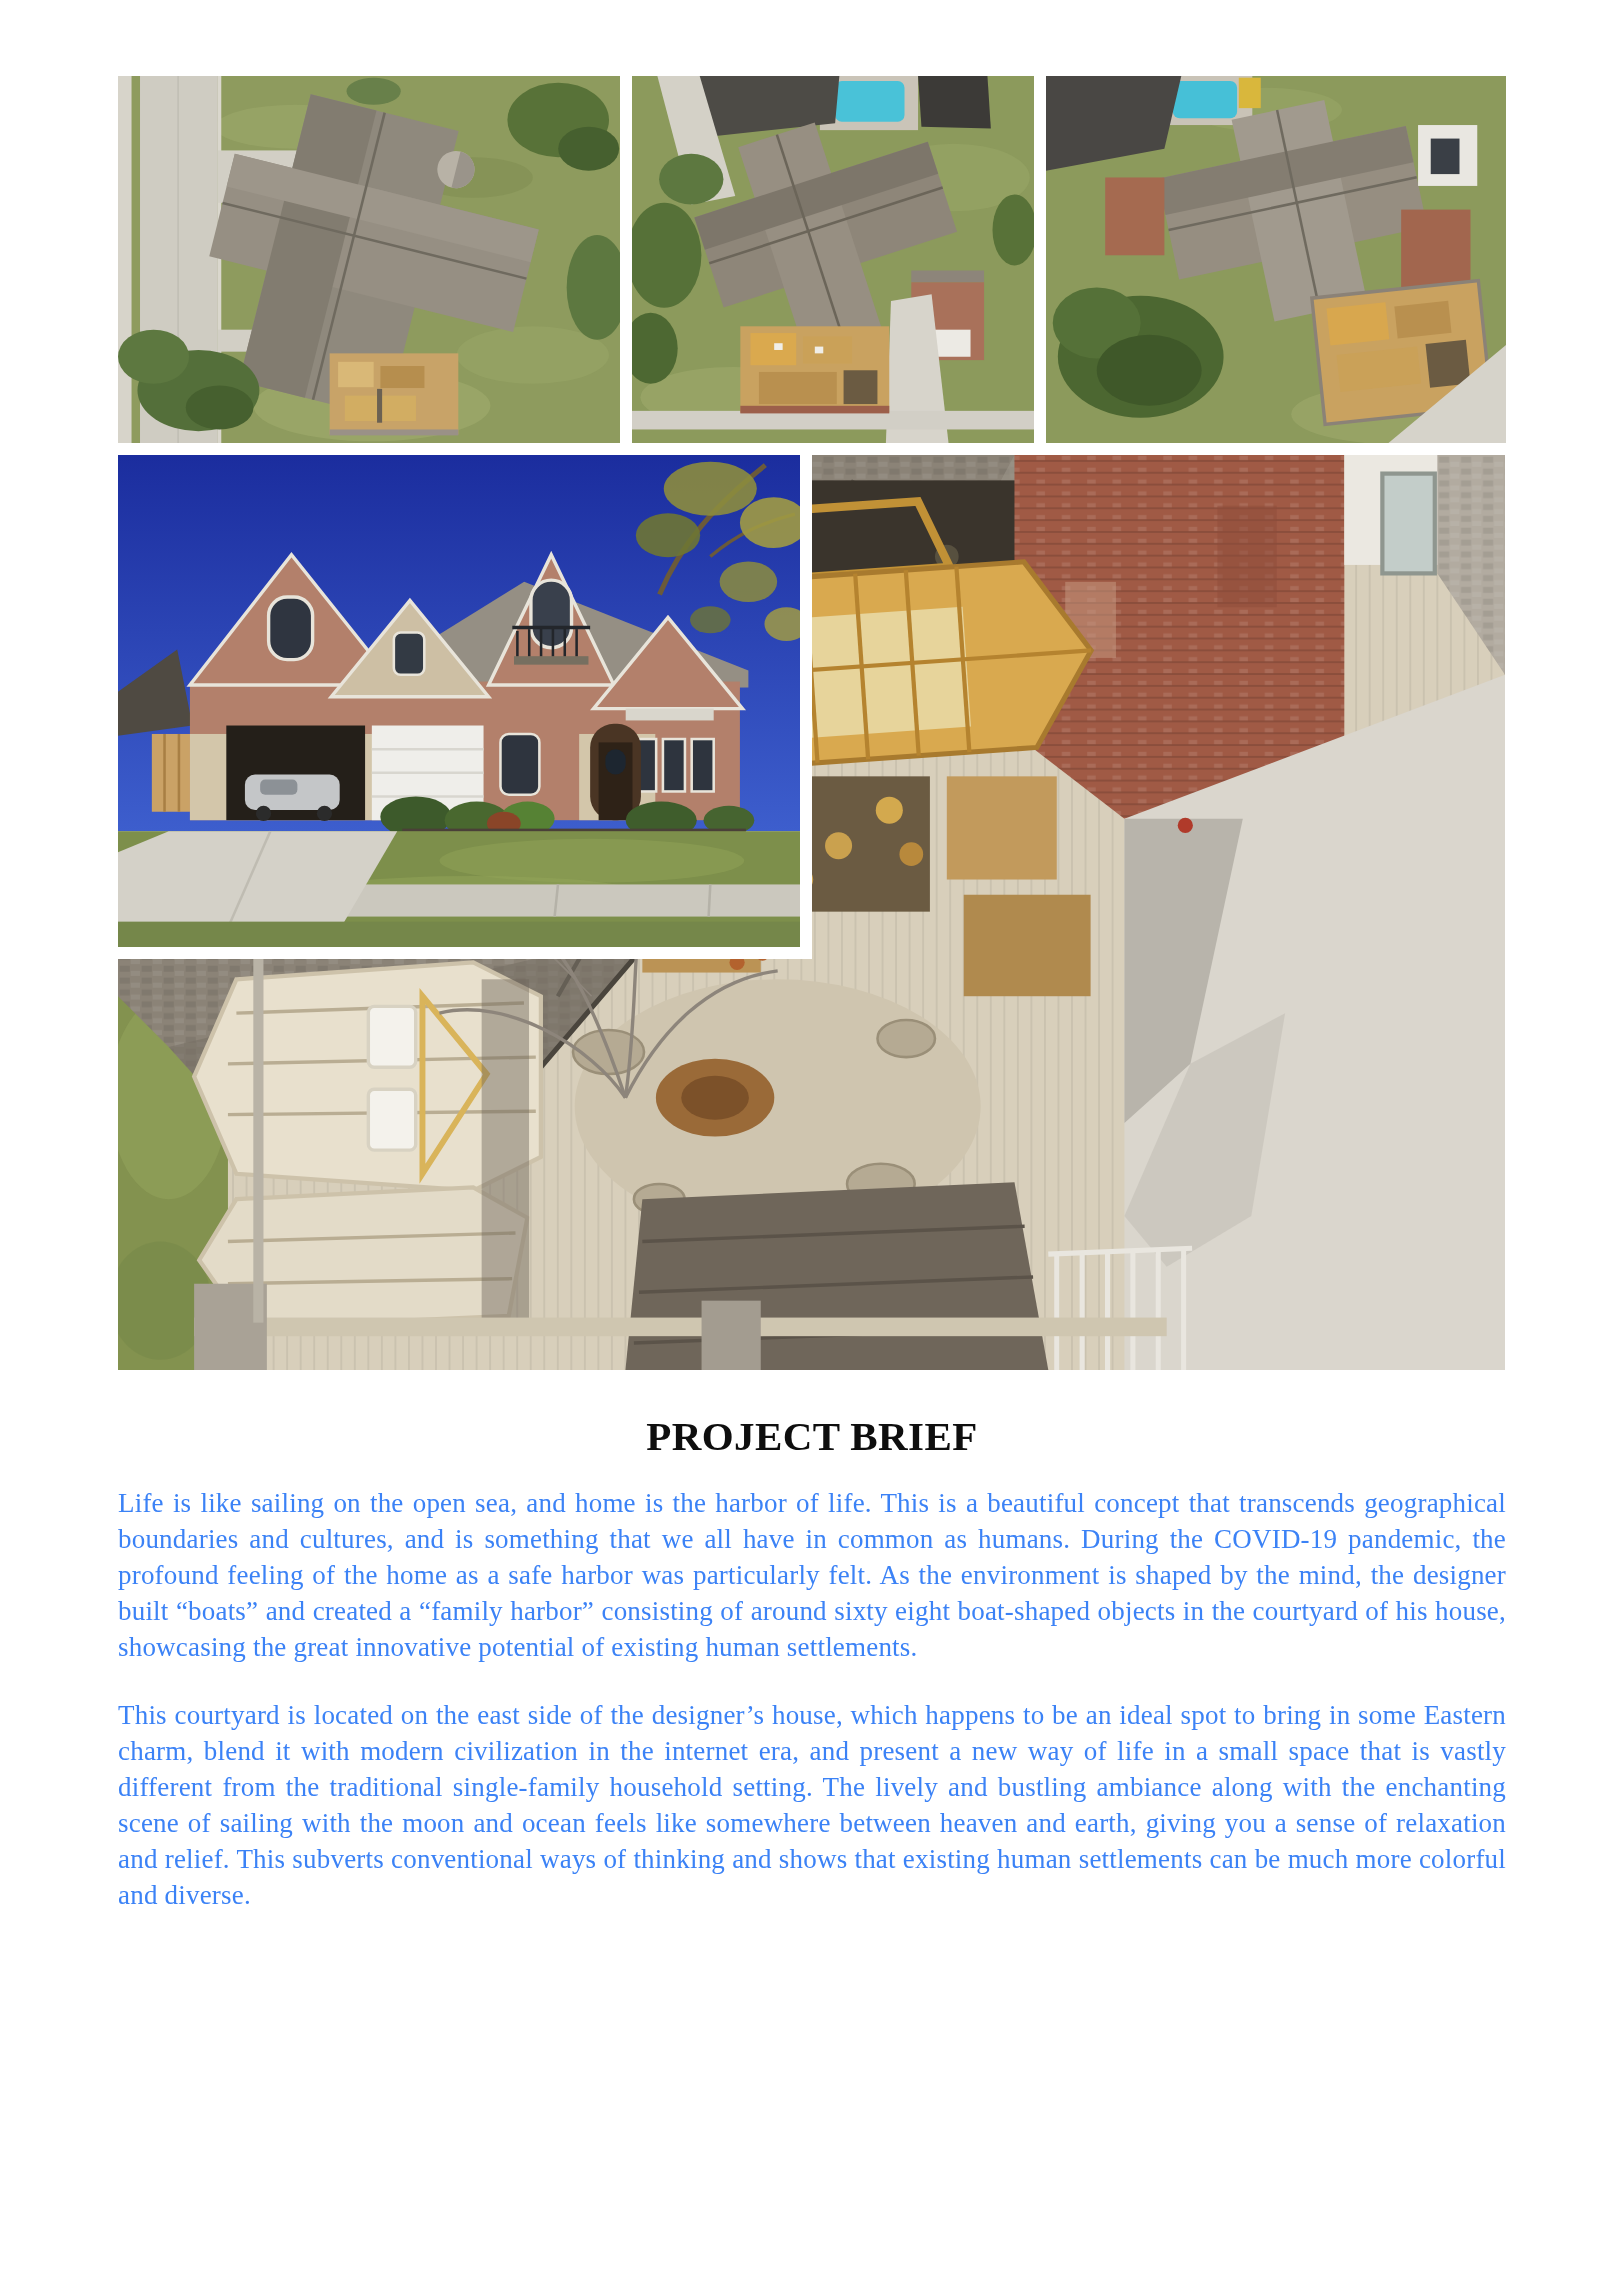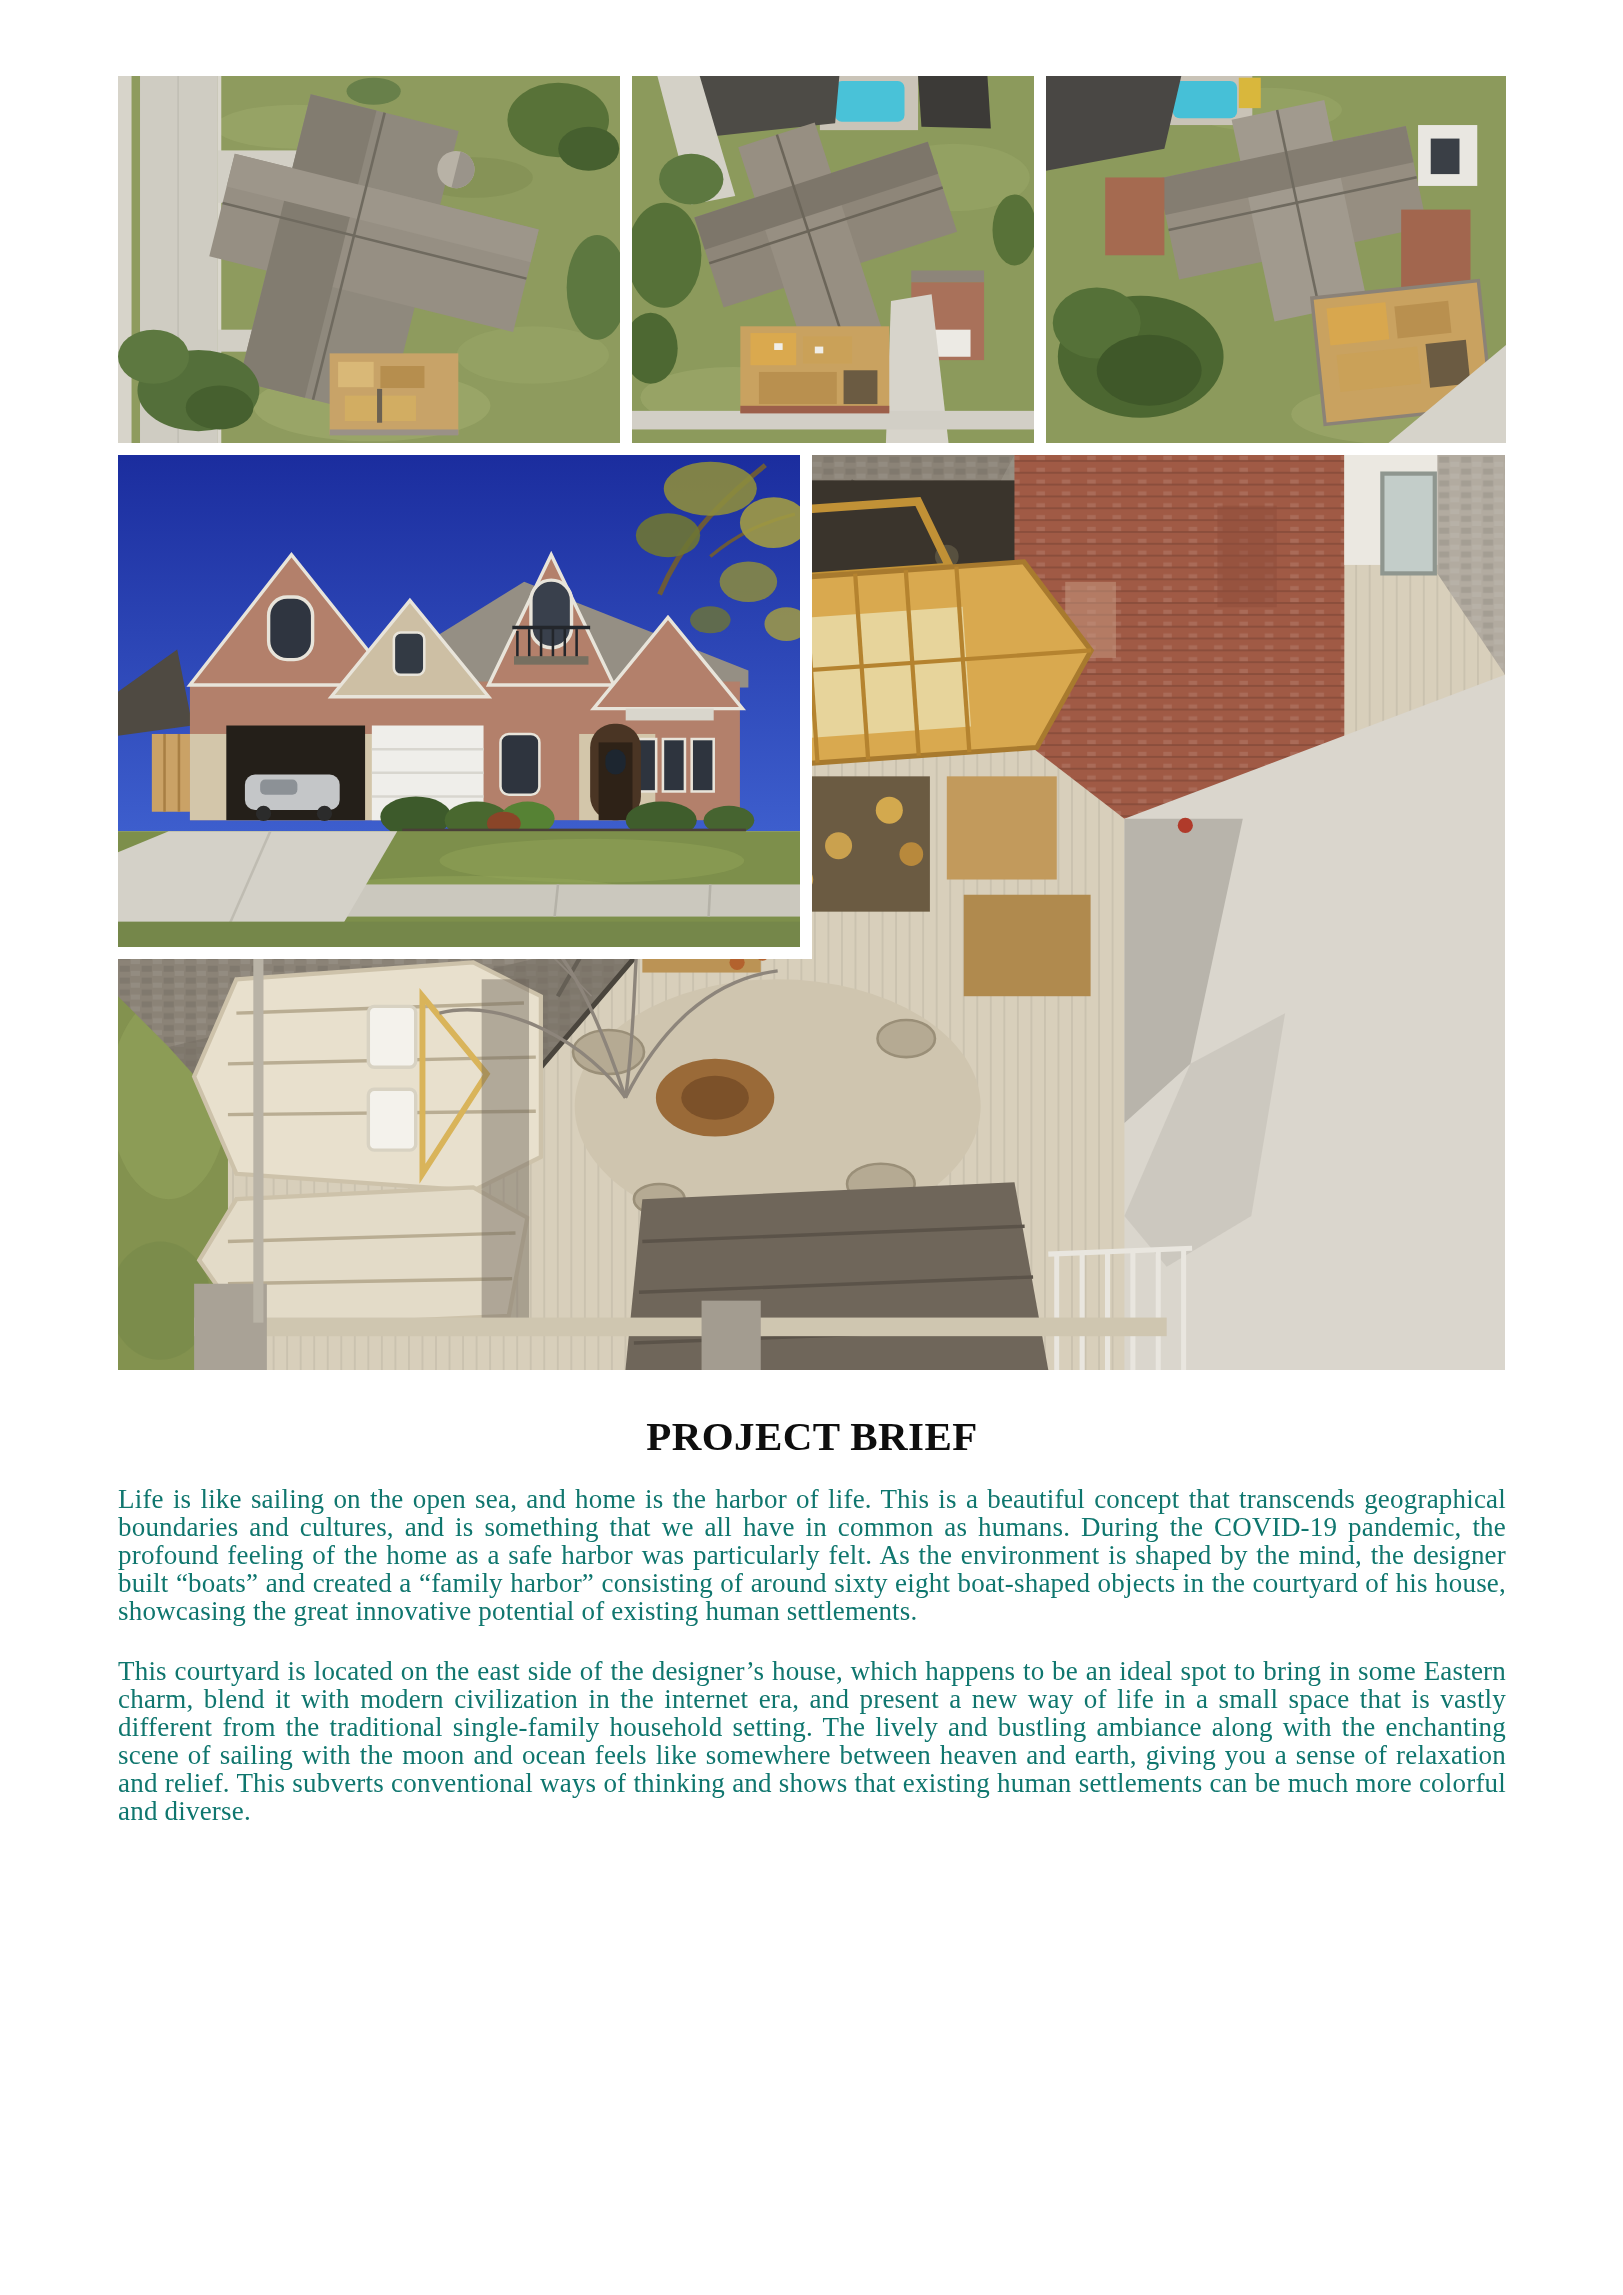--- a/index.html
+++ b/index.html
@@ -20,22 +20,22 @@
   .front-wrap{
     position:absolute;left:0;top:0;width:694px;height:504px;
     background:#ffffff;box-sizing:border-box;padding:0 12px 12px 0;
   }
   .front-photo{width:682px;height:492px;}
   h1.brief-title{
     margin:42px 0 0 0;text-align:center;
     font-size:41px;font-weight:bold;letter-spacing:0.4px;color:#0e0e0e;
   }
   .brief-text p{
-    margin:32px 0 0 0;font-size:27px;line-height:28px;letter-spacing:0.2px;
-    text-align:justify;color:#0f766e;
+    margin:32px 0 0 0;font-size:27px;line-height:36px;letter-spacing:0.2px;
+    text-align:justify;color:#3b82f6;
   }
   .brief-text p:first-of-type{margin-top:25px;}
 </style>
 </head>
 <body>
 
 <div class="page">
 
   <div class="gallery-row">
 

